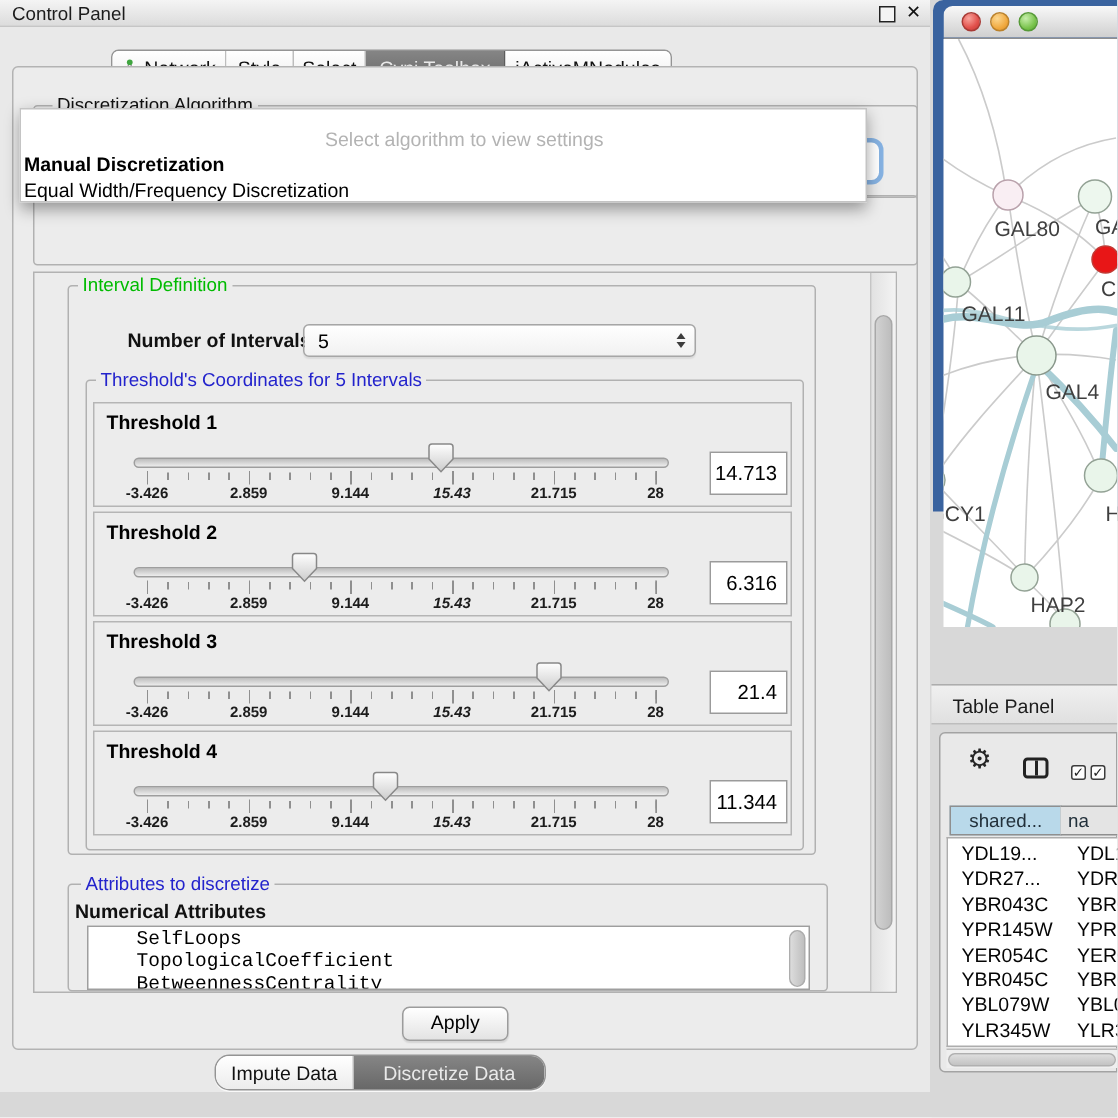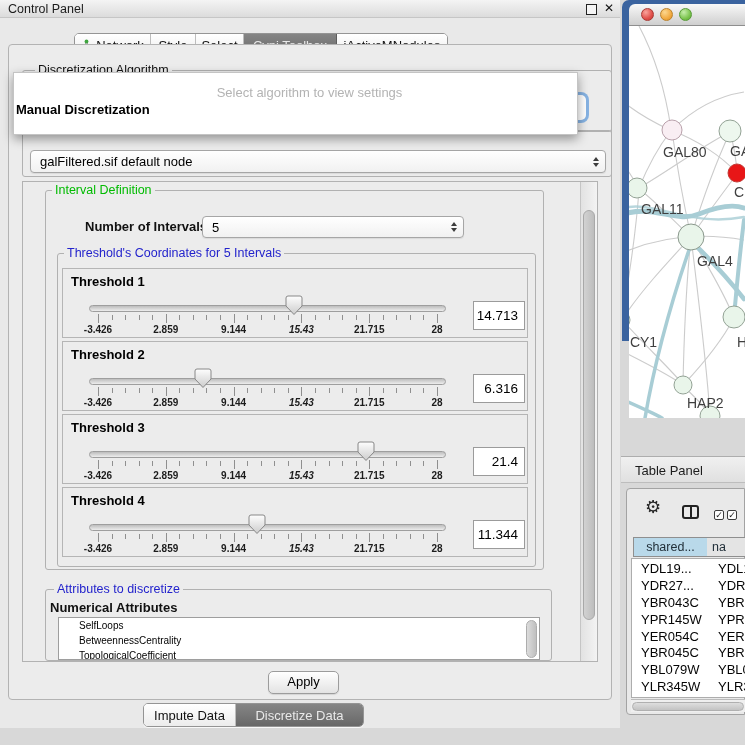--- a/index.html
+++ b/index.html
@@ -53,21 +53,21 @@
   .ticklabels span{position:absolute;transform:translateX(-50%);font-size:10px;font-weight:bold;color:#1c1c1c;white-space:nowrap;}
   .ticklabels span:nth-child(1){left:0;} .ticklabels span:nth-child(2){left:20%;}
   .ticklabels span:nth-child(3){left:40%;} .ticklabels span:nth-child(4){left:60%;font-style:italic;}
   .ticklabels span:nth-child(5){left:80%;} .ticklabels span:nth-child(6){left:100%;}
   .handle{position:absolute;top:26px;}
   .tfield{position:absolute;left:410px;top:32px;width:52px;height:29px;box-sizing:border-box;border:1px solid #9b9b9b;
           background:#fff;font:13.5px "Liberation Sans",sans-serif;text-align:right;padding:0 6px 0 2px;color:#000;}
   
   .attr-sub{position:absolute;left:50px;top:600px;font-size:13px;font-weight:bold;}
   #attr-list{position:absolute;left:58px;top:617px;width:482px;height:43px;background:#fff;border:1px solid #9e9e9e;overflow:hidden;box-sizing:border-box;}
-  .attr-item{height:15px;padding-left:20px;font-size:10px;line-height:15px;color:#000;white-space:nowrap;}
+  .attr-item{height:15px;padding-left:32px;font-size:13px;line-height:15px;color:#000;white-space:nowrap;font-family:Liberation Mono, monospace;}
   .list-sb{position:absolute;right:2px;top:2px;width:11px;height:38px;border-radius:6px;background:linear-gradient(to right,#dcdcdc,#bfbfbf);border:1px solid #adadad;box-sizing:border-box;}
   .apply-btn{position:absolute;left:268px;top:671px;width:69px;height:21px;border:1px solid #9c9c9c;border-radius:5px;
              background:linear-gradient(#ffffff,#e3e3e3);font-size:13px;text-align:center;line-height:20px;color:#000;box-shadow:0 1px 1px rgba(0,0,0,.1);}
   .num-label{position:absolute;left:85px;top:219px;font-size:13px;font-weight:bold;}
   
   #right-side{position:absolute;left:621px;top:0;width:124px;height:745px;background:#d8d8d8;}
   #net-window{position:absolute;left:1px;top:0;width:123px;height:341px;background:#3a639f;border-top-left-radius:7px;}
   .mac-titlebar{position:absolute;left:7px;top:4px;right:0;height:22px;background:linear-gradient(#f8f8f8,#cfcfcf);
                 border-bottom:1px solid #8e8e8e;border-top-left-radius:6px;box-sizing:border-box;}
   .light{position:absolute;top:4px;width:13px;height:13px;border-radius:50%;box-sizing:border-box;}
@@ -143,31 +143,25 @@
 
     <div class="tab-panel"></div>
 
     <div class="group" style="left:22px;top:70px;width:590px;height:62px;">
       <span class="glabel" style="left:12px">Discretization Algorithm</span>
     </div>
     <div id="alg-focus-ring"></div>
     <div id="alg-popup">
       <div class="pp-placeholder">Select algorithm to view settings</div>
       <div class="pp-item b" style="top:29px">Manual Discretization</div>
+      <div class="pp-item" style="top:46px">Equal Width/Frequency Discretization</div>
     </div>
 
     <div class="group" style="left:22px;top:130px;width:590px;height:47px;">
       <span class="glabel" style="left:3px">Table Data</span>
-    </div>
-    <div class="combo" style="left:30px;top:150px;width:576px;height:23px;">
-      <span class="ctext">galFiltered.sif default node</span>
-      <span class="stepper">
-          <span class="tri-up"></span>
-          <span class="tri-down"></span>
-        </span>
     </div>
 
     <div id="scroll-panel"></div>
     <div class="vtrack">
       <div class="vthumb"></div>
     </div>
 
     <div class="group" style="left:45px;top:190px;width:499px;height:380px;">
       <span class="glabel green" style="left:6px">Interval Definition</span>
     </div>
@@ -258,28 +252,28 @@
         </svg>
       <input class="tfield" value="11.344" style="">
     </div>
 
     <div class="group" style="left:45px;top:589px;width:507px;height:72px;">
       <span class="glabel blue">Attributes to discretize</span>
     </div>
     <span class="attr-sub">Numerical Attributes</span>
     <div id="attr-list">
       <div class="attr-item">SelfLoops</div>
+      <div class="attr-item">TopologicalCoefficient</div>
       <div class="attr-item">BetweennessCentrality</div>
-      <div class="attr-item">TopologicalCoefficient</div>
       <div class="list-sb"></div>
     </div>
 
     <div class="apply-btn">Apply</div>
 
-    <div class="tabstrip" style="left:143px;top:703px;">
+    <div class="tabstrip" style="left:143px;top:703px;border-radius:10px;">
       <div class="seg" style="width:92px">
           <span>Impute Data</span>
         </div>
       <div class="seg sel" style="width:127px">
           <span>Discretize Data</span>
         </div>
     </div>
   </div>
 
   <div id="right-side">

